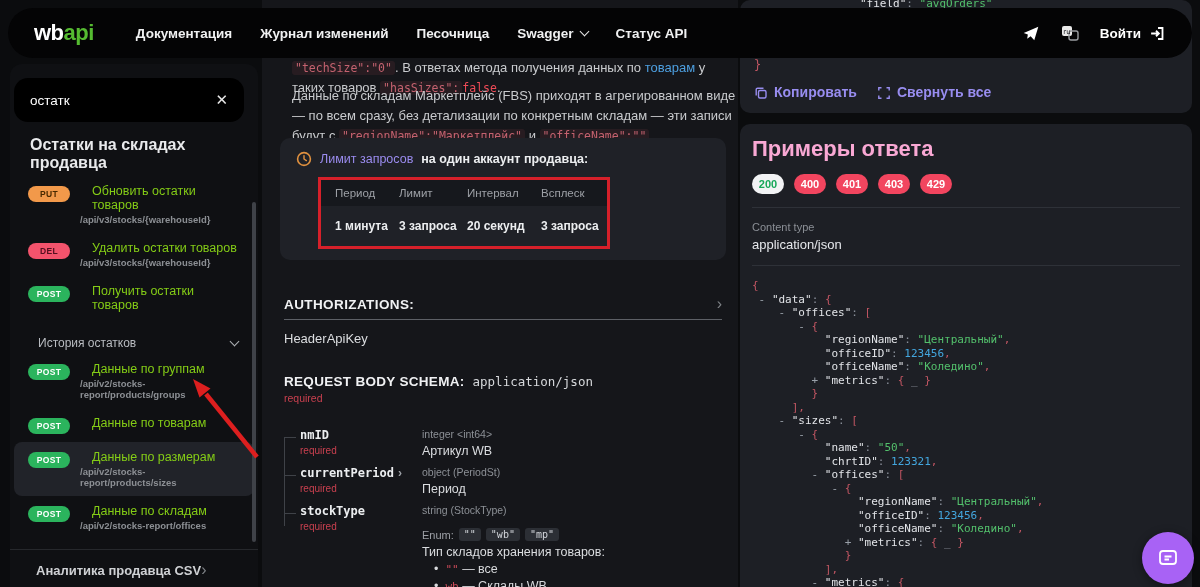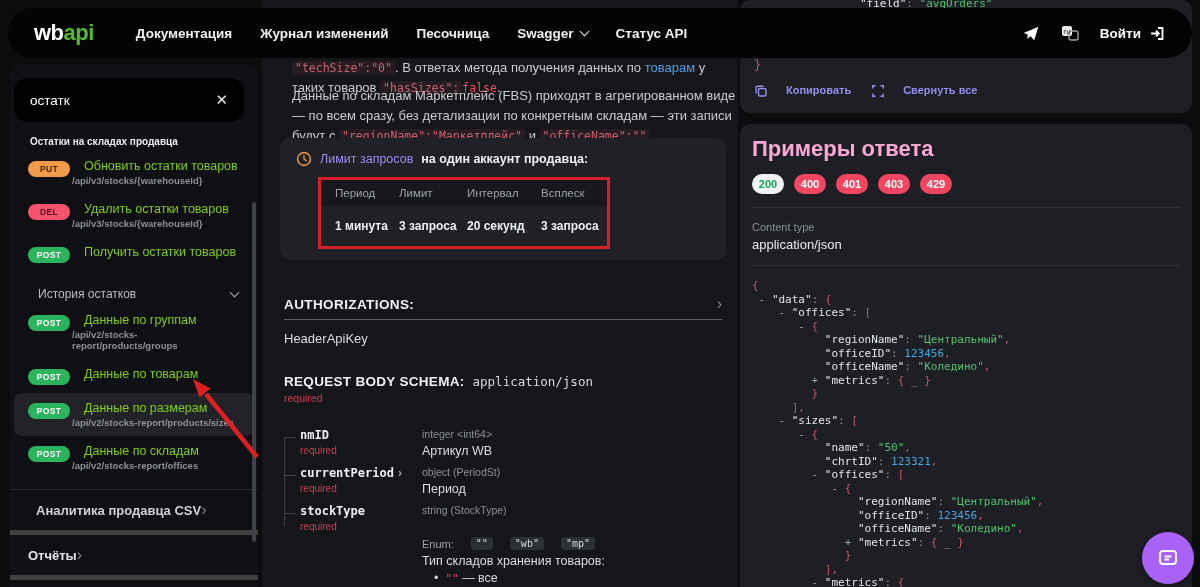--- a/index.html
+++ b/index.html
@@ -35,23 +35,23 @@
   .tk-nu { color:#43a6de; }
   .tk-pn { color:#c25663; }
   .tk-cl { color:#878d97; }
   .tk-mk { color:#99a0a9; }
 
   
   #sidebar { position:absolute; left:10px; width:248px; top:64px; bottom:0; background:#0f1013; border-radius:12px 12px 0 0; z-index:5; overflow:hidden; }
   #search { margin:14px 14px 0 4px; height:44px; background:#000; border-radius:14px; display:flex; align-items:center; padding:0 16px; }
   #search input { flex:1; background:transparent; border:none; outline:none; color:#fff; font-size:13.5px; font-family:"Liberation Sans", sans-serif; }
   #search .clear { color:#e8e8e8; font-size:15px; cursor:pointer; padding-left:8px; }
-  .side-group-title { margin:14px 20px 4px 20px; font-size:10px; font-weight:700; color:#e9eaec; }
+  .side-group-title { margin:14px 20px 4px 20px; font-size:16px; font-weight:700; color:#e9eaec; }
   .side-group-head { margin:16px 20px 4px 28px; display:flex; justify-content:space-between; align-items:center; font-size:12px; color:#b9bcc1; cursor:pointer; }
-  .ep-row { display:flex; gap:2px; padding:8px 14px; align-items:flex-start; cursor:pointer; border-radius:8px; margin:0 4px; }
+  .ep-row { display:flex; gap:10px; padding:8px 14px; align-items:flex-start; cursor:pointer; border-radius:8px; margin:0 4px; }
   .ep-row.active { background:#212329; }
   .mbadge { flex:none; font-size:8.5px; font-weight:700; padding:3px 0; width:42px; text-align:center; border-radius:10px; margin-top:2px; letter-spacing:0.3px; }
   .m-put { background:#f2994a; color:#4a2a00; }
   .m-del { background:#f3536c; color:#53101f; }
   .m-post { background:#2bb45d; color:#ffffff; }
   .ep-title { font-size:12.5px; color:#84cc16;margin-left:12px; }
   .ep-path { font-size:9.5px; color:#8c8f94; margin-top:2px; font-weight:600; }
   #side-links { margin-top:10px; border-top:1px solid #26282c; }
   .side-link { display:flex; align-items:center; padding:12px 18px; font-size:13px; font-weight:700; color:#e4e5e8; cursor:pointer; border-bottom:5px solid #404040; }
   .side-link.indent { padding-left:26px; font-weight:600; color:#cfd1d4; }
@@ -88,32 +88,32 @@
   #fields::before { content:""; position:absolute; left:0; top:10px; height:88px; width:1px; background:#3f4248; }
   .frow { display:flex; margin-bottom:8px; position:relative; }
   .frow::before { content:""; position:absolute; left:-16px; top:9px; width:12px; height:1px; background:#3f4248; }
   .fname { width:122px; flex:none; }
   .fname .nm { font-family:"DejaVu Sans Mono", monospace; font-size:12px; color:#eceef0; font-weight:700; }
   .fname .exp { color:#9da0a6; font-family:"Liberation Sans", sans-serif; margin-left:4px; cursor:pointer; }
   .fname .req { font-size:10px; color:#c9404f; margin-top:3px; }
   .fbody { flex:1; }
   .ftype { font-size:10.5px; color:#8c9096; }
   .fdesc { font-size:12.5px; color:#dbdde0; margin-top:4px; }
-  .enum-row { margin-top:21px; font-size:11px; color:#9da0a6; display:flex; gap:17px; align-items:center; }
+  .enum-row { margin-top:12px; font-size:11px; color:#9da0a6; display:flex; gap:5px; align-items:center; }
   .echip { font-family:"DejaVu Sans Mono", monospace; font-size:10px; background:#2c2f35; color:#d2d5da; padding:1px 5px; border-radius:3px; }
   .bullet { display:flex; gap:7px; font-size:12.5px; color:#d8dadd; margin-top:3px; padding-left:12px; align-items:baseline; }
   .bcode { font-family:"DejaVu Sans Mono", monospace; font-size:11px; color:#cc4a59; }
 
   
   .rcard { position:absolute; left:740px; right:8px; background:#1d1f25; border-radius:10px; z-index:3; }
   #rcard1 { top:0; height:113px; overflow:hidden; }
   #req-tail { position:absolute; top:-3px; left:120px; font-size:11px; }
   #close-brace { position:absolute; top:58px; left:14px; font-size:12px; }
   #code-actions { position:absolute; top:84px; left:14px; display:flex; gap:20px; }
-  .act { display:flex; align-items:flex-start; gap:18px; color:#988df0; font-size:11px; font-weight:600; cursor:pointer; }
+  .act { display:flex; align-items:flex-end; gap:6px; color:#988df0; font-size:14px; font-weight:600; cursor:pointer; }
   #rcard2 { top:124px; bottom:0; border-radius:10px 10px 0 0; padding:12px 12px 0 12px; overflow:hidden; }
   #ex-title { font-size:22px; font-weight:800; color:#f9a8d4; }
   #chips { margin-top:12px; display:flex; }
   .chip { min-width:32px; text-align:center; padding:4px 0; border-radius:12px; font-size:11px; font-weight:700; margin-right:10px; cursor:pointer; }
   .chip-ok { background:#f2f3f5; color:#18a85a; }
   .chip-err { background:#f2455f; color:#fff; }
   .rdiv { height:1px; background:#2e3138; margin:13px 0; }
   #ct-label { font-size:11px; color:#8b8f96; }
   #ct-value { font-size:13px; color:#e6e8ec; margin-top:4px; }
   #code { margin-top:6px; font-size:11px; line-height:13.5px; white-space:pre; }

